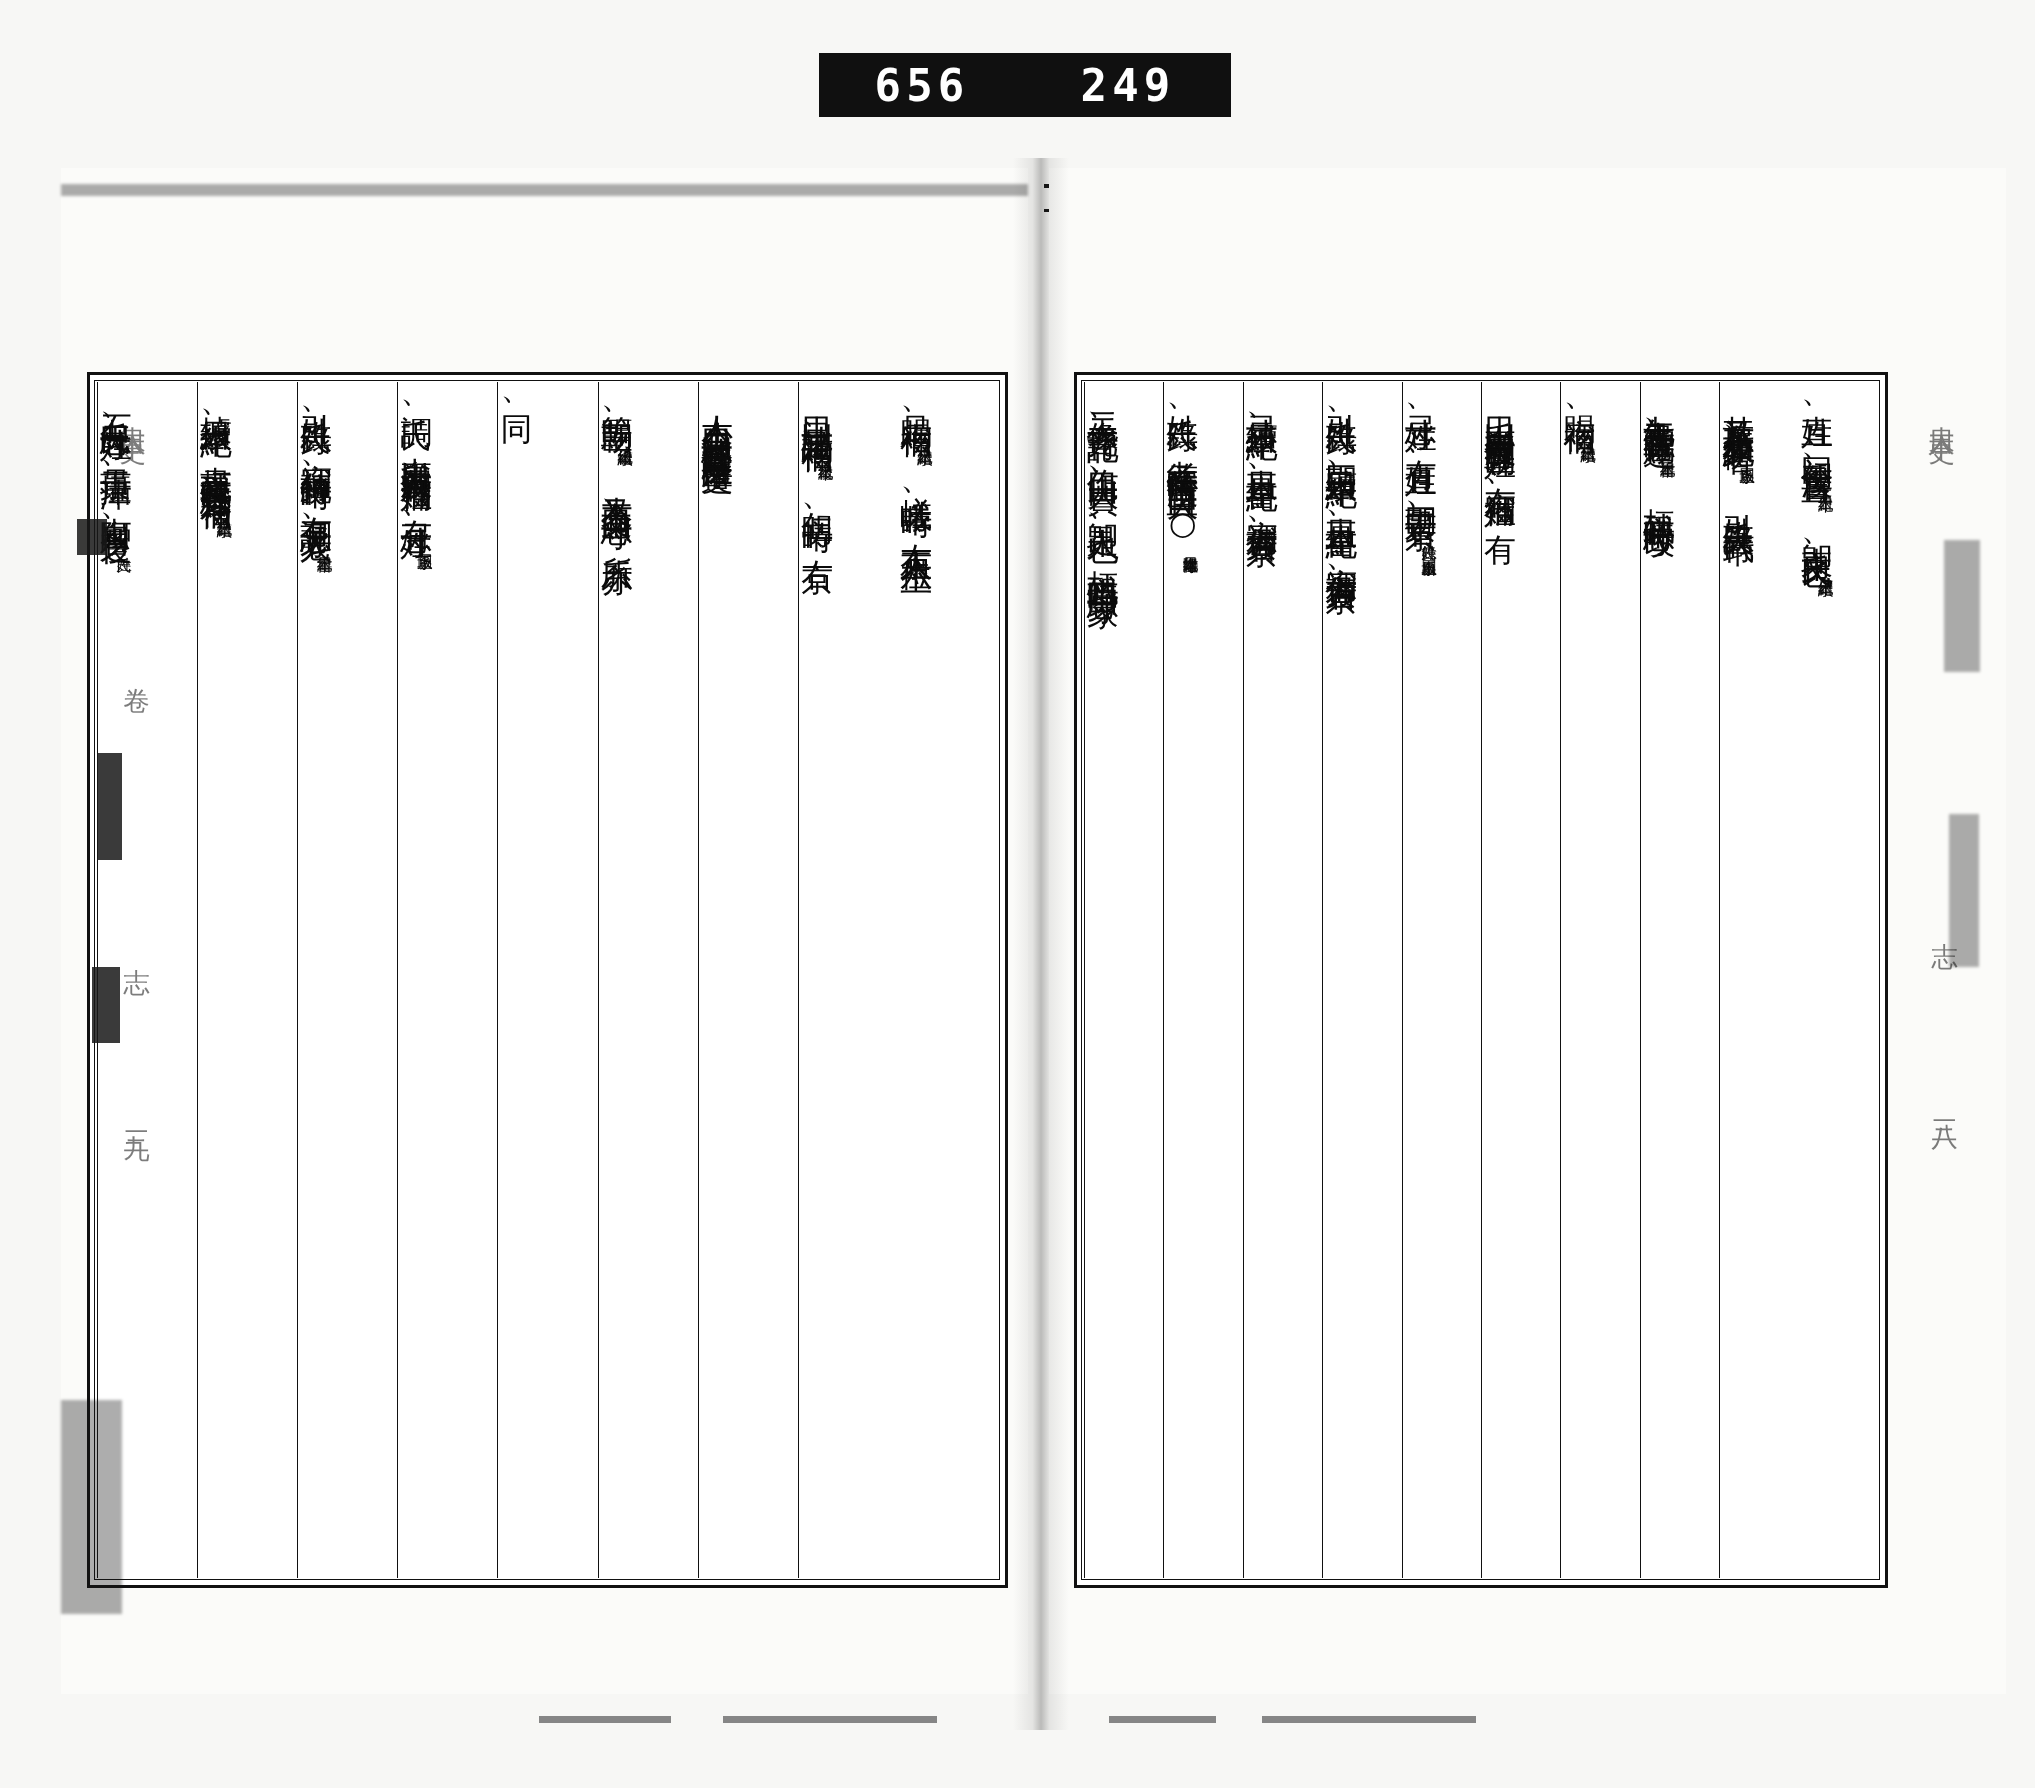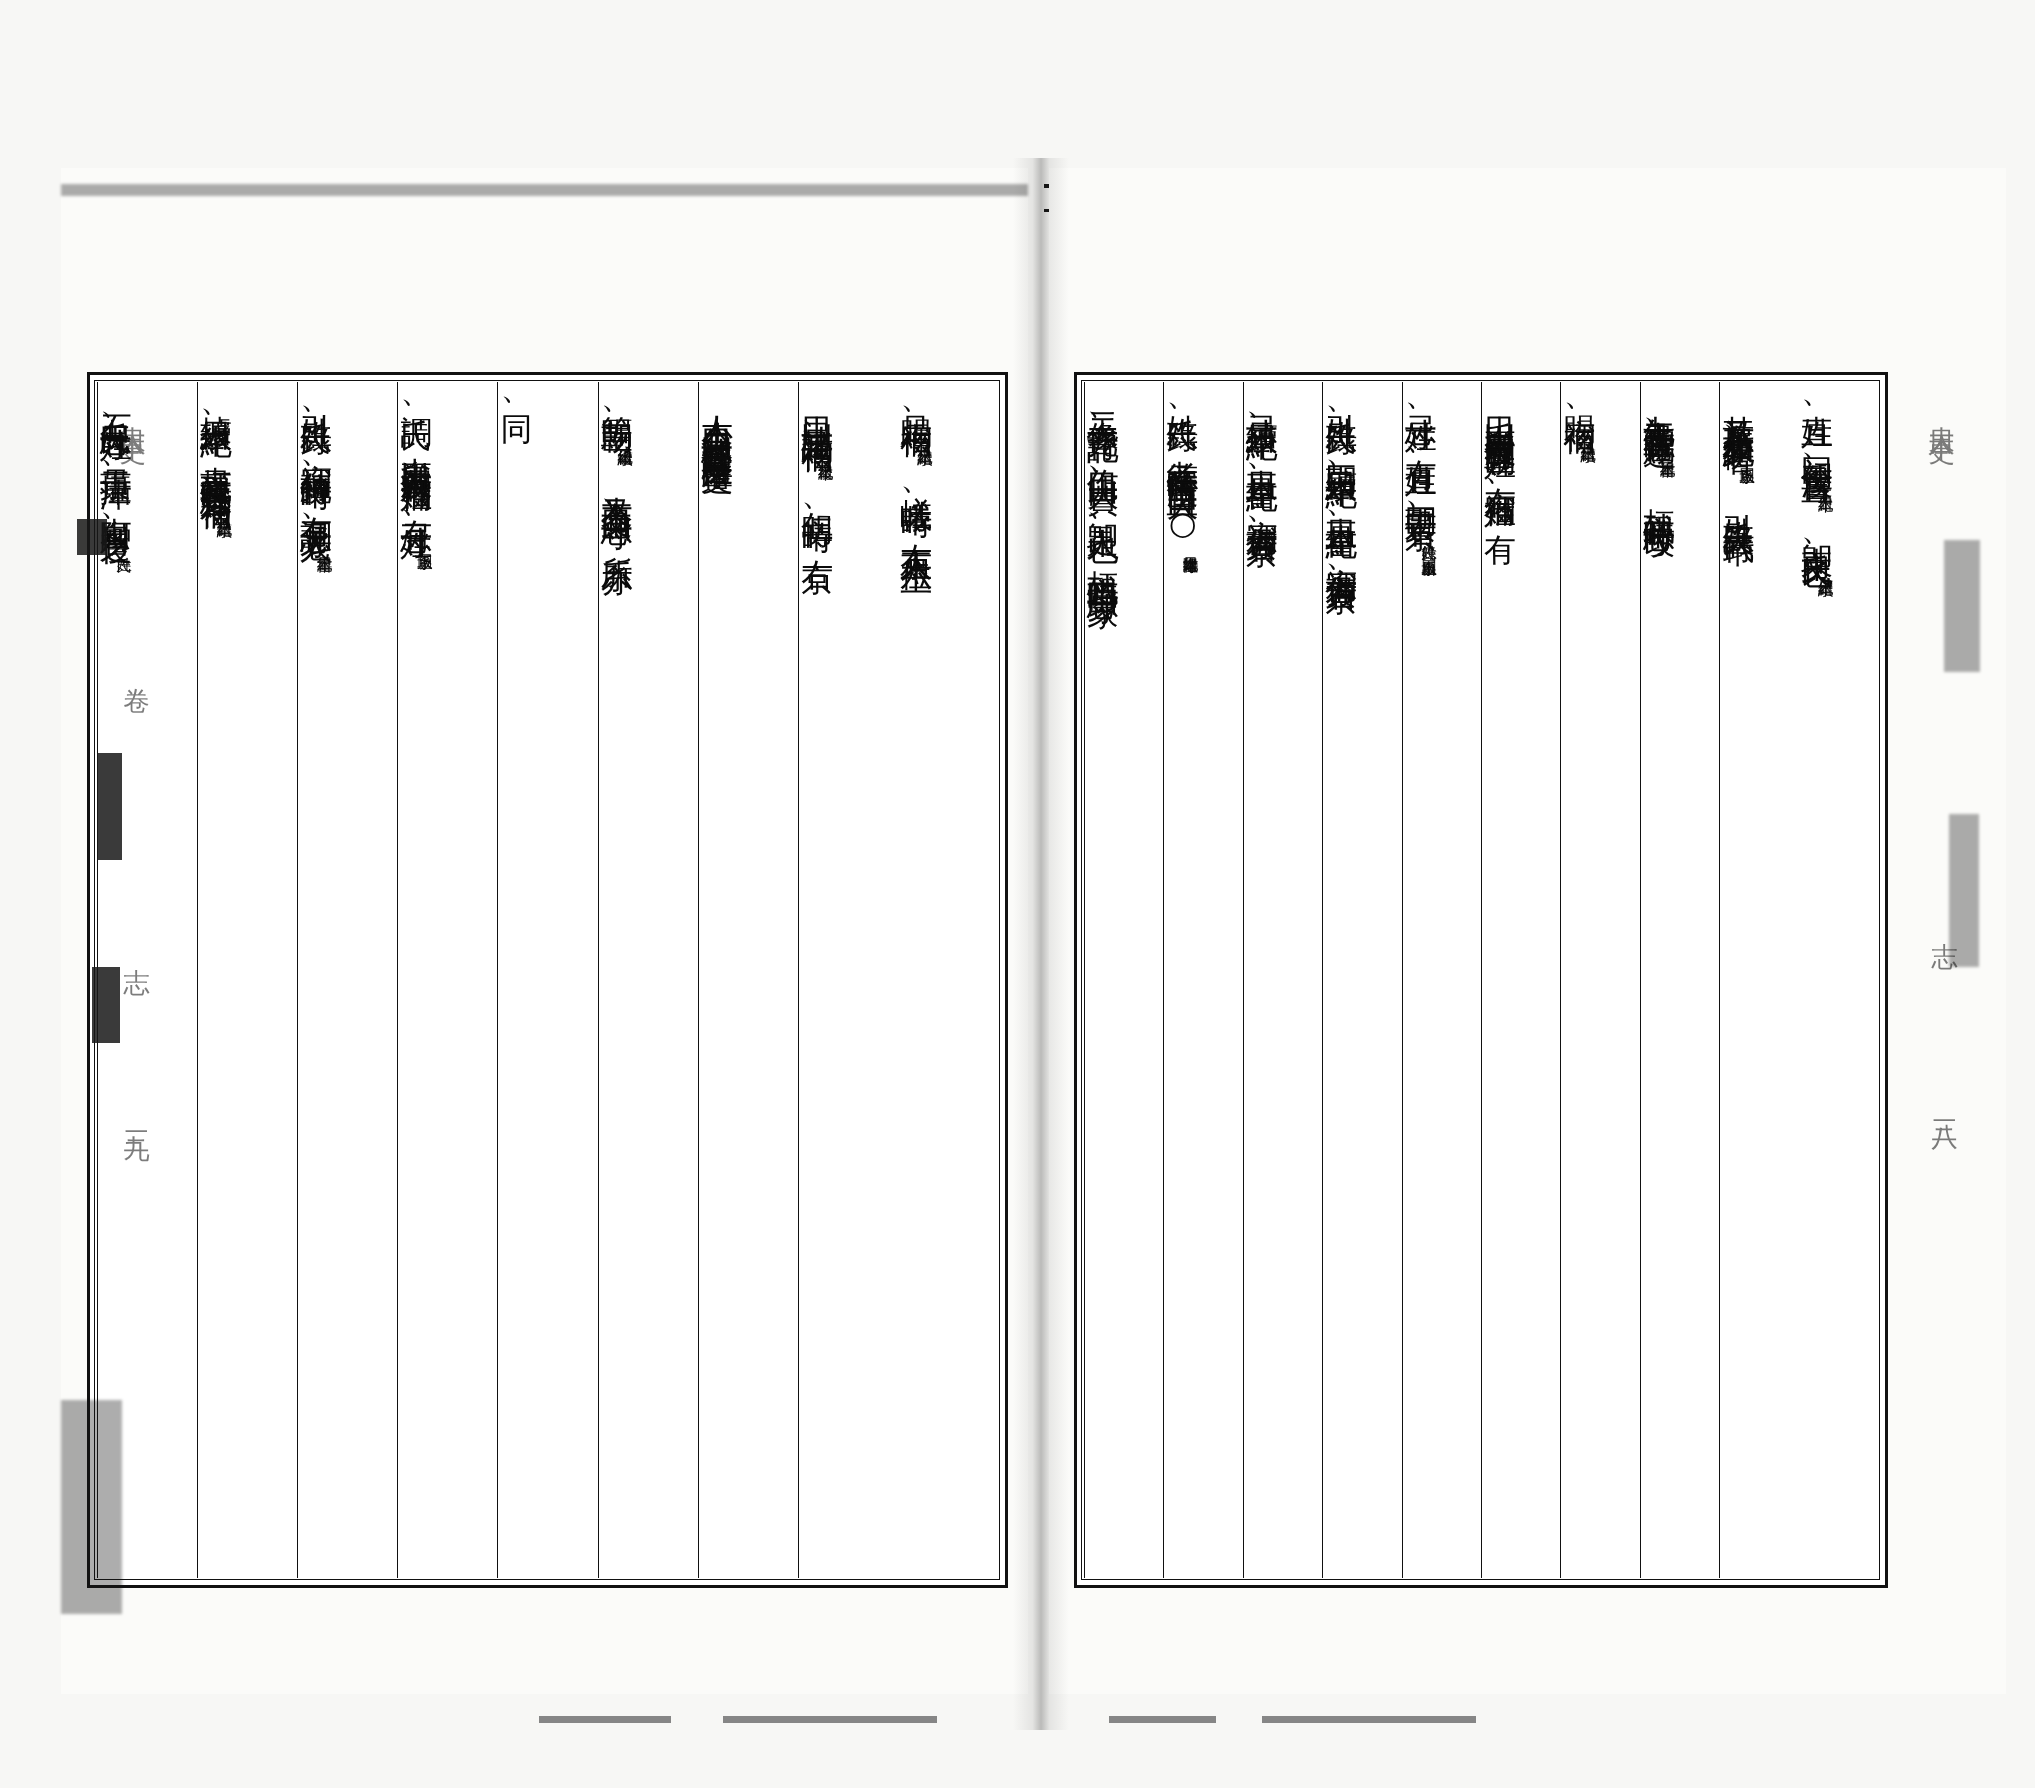--- a/index.html
+++ b/index.html
@@ -163,20 +163,24 @@
     height: 7.1px;
     background: #2a2a2a;
     opacity: 0.55;
   }
 </style>
 </head>
 <body>
 
 <div id="page">
 
+  <div class="film-header">
+    <span class="film-num">656</span>
+    <span class="film-num">249</span>
+  </div>
 
   <div class="book">
 
     <div class="top-rule" style="left:71px; top:30.5px; width:926px;"></div>
     <div class="top-rule thin" style="left:30.5px; top:56px; width:967px;"></div>
     <div class="top-rule" style="left:1013px; top:30.5px; width:896px;"></div>
     <div class="top-rule thin" style="left:1013px; top:56px; width:926px;"></div>
 
     <div class="page-half left-half">
       <div class="paper-shade"></div>

